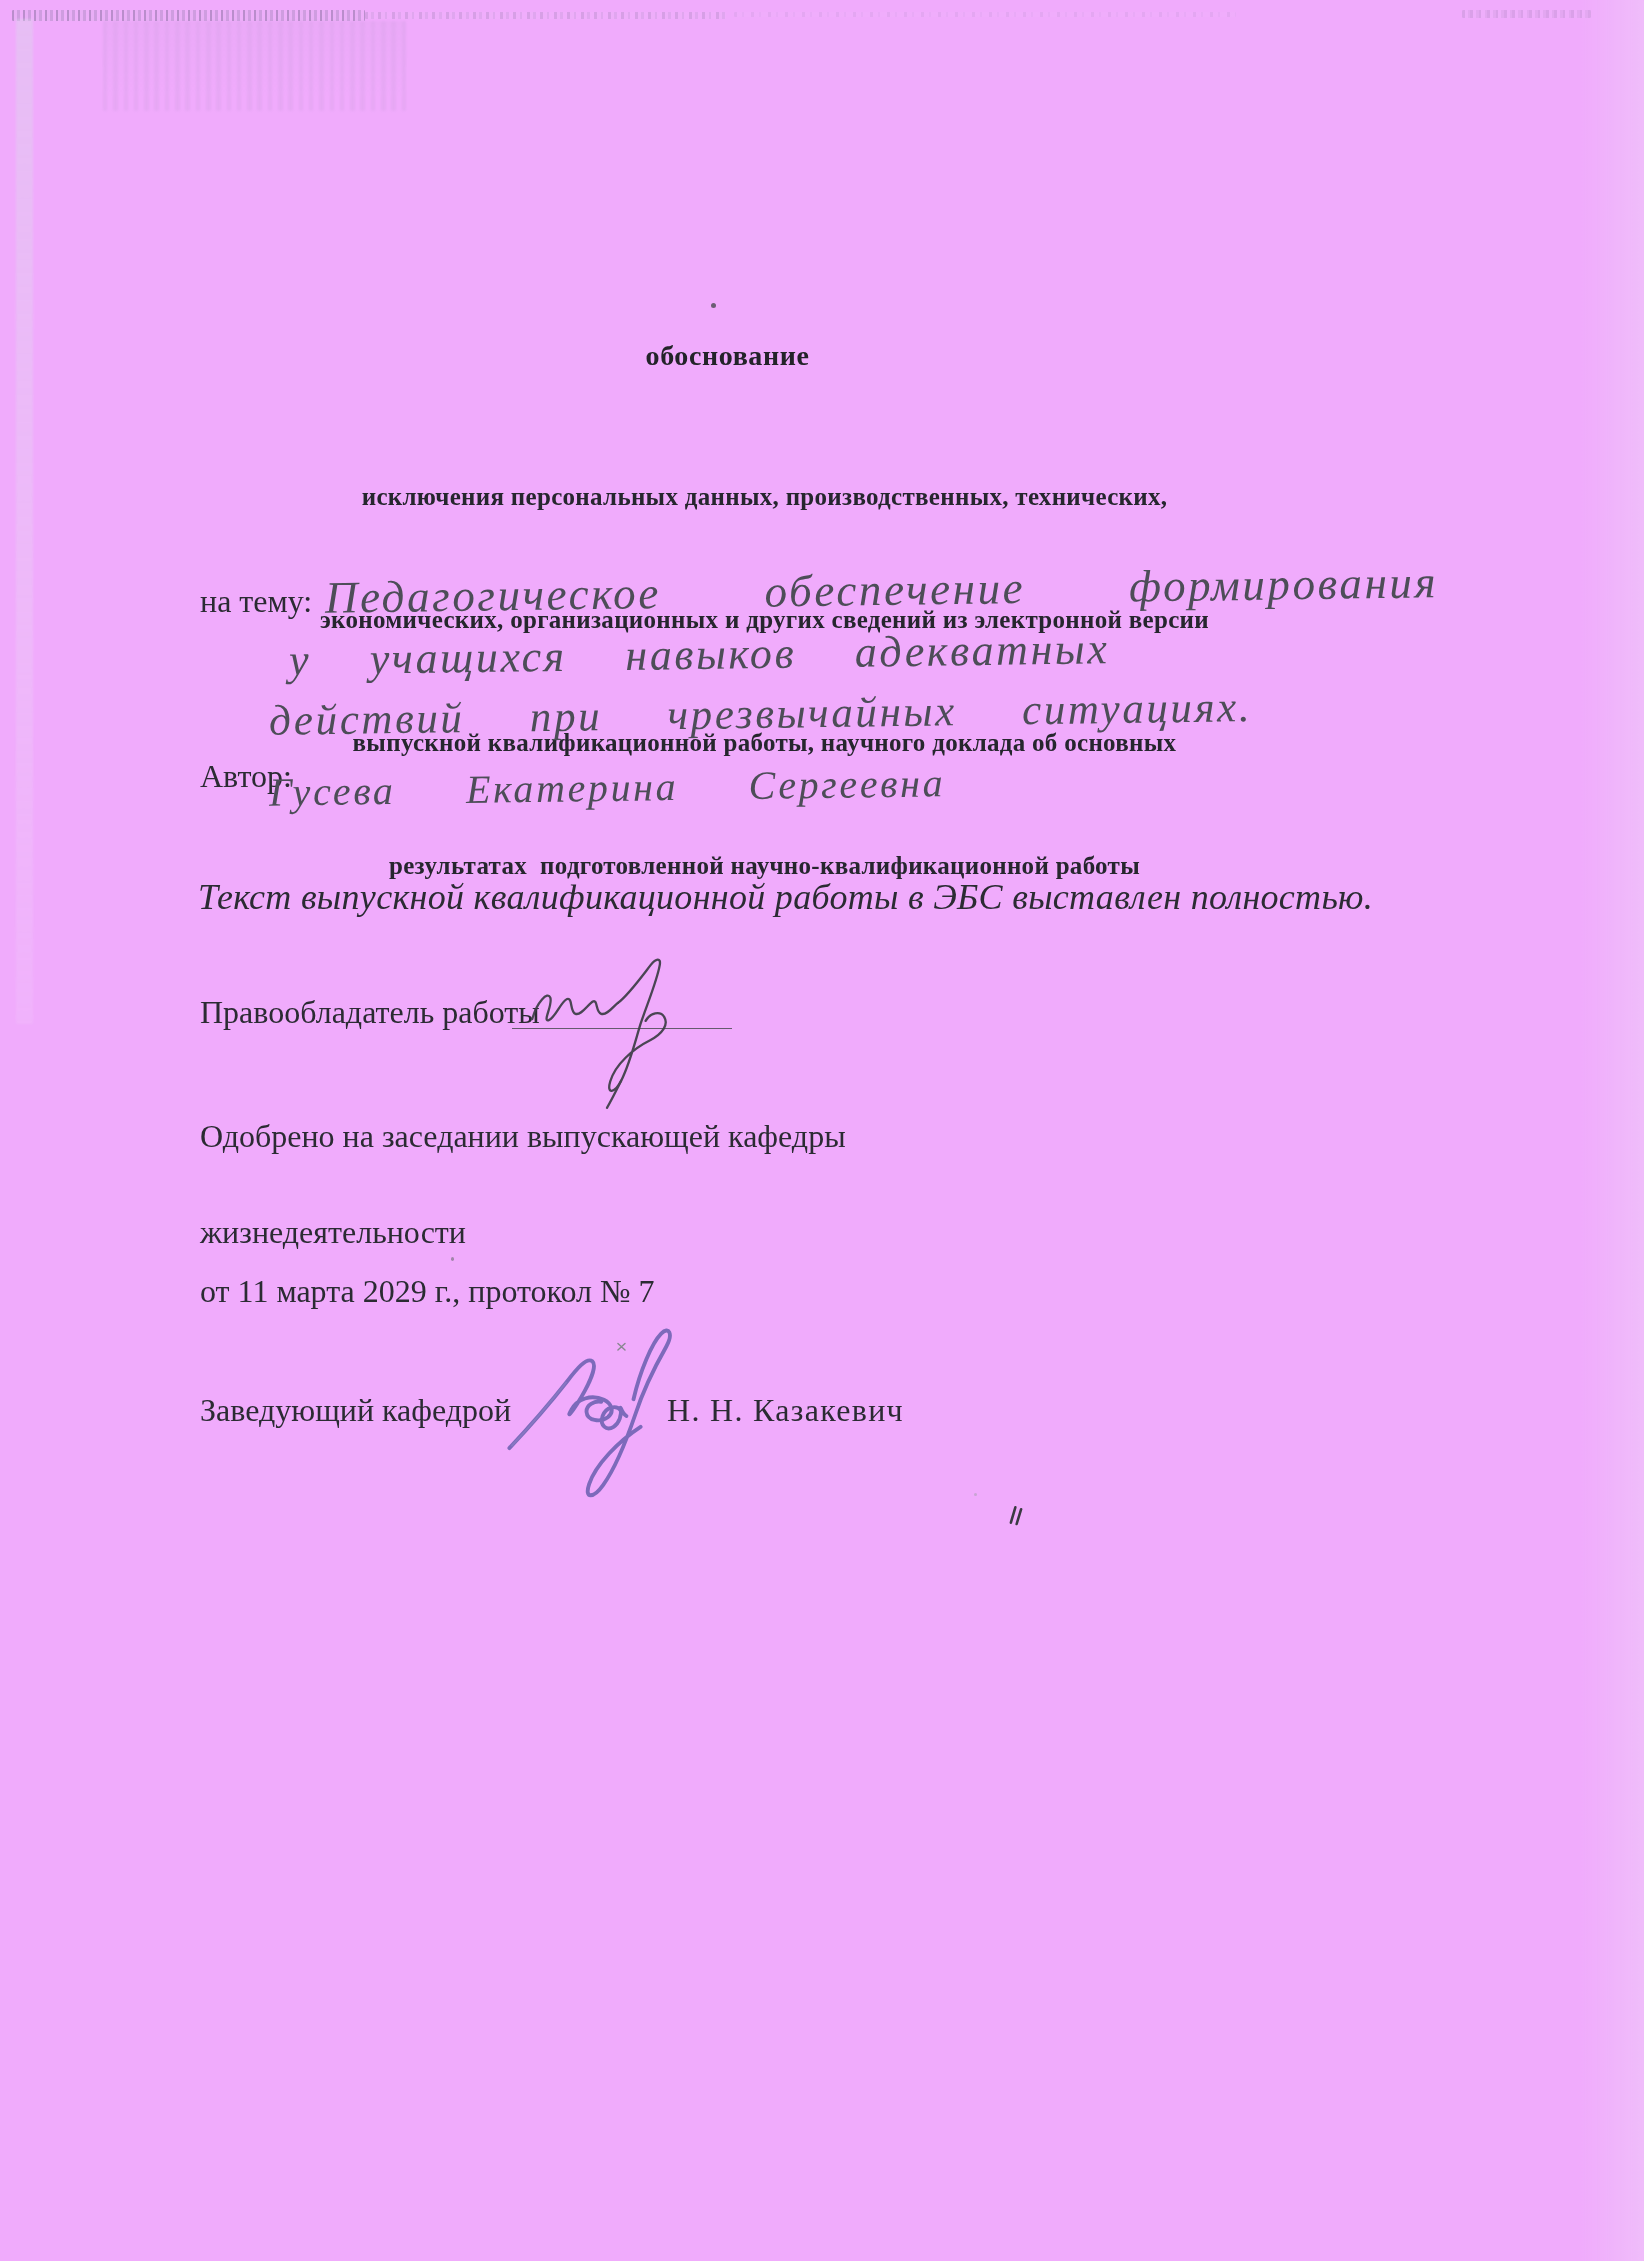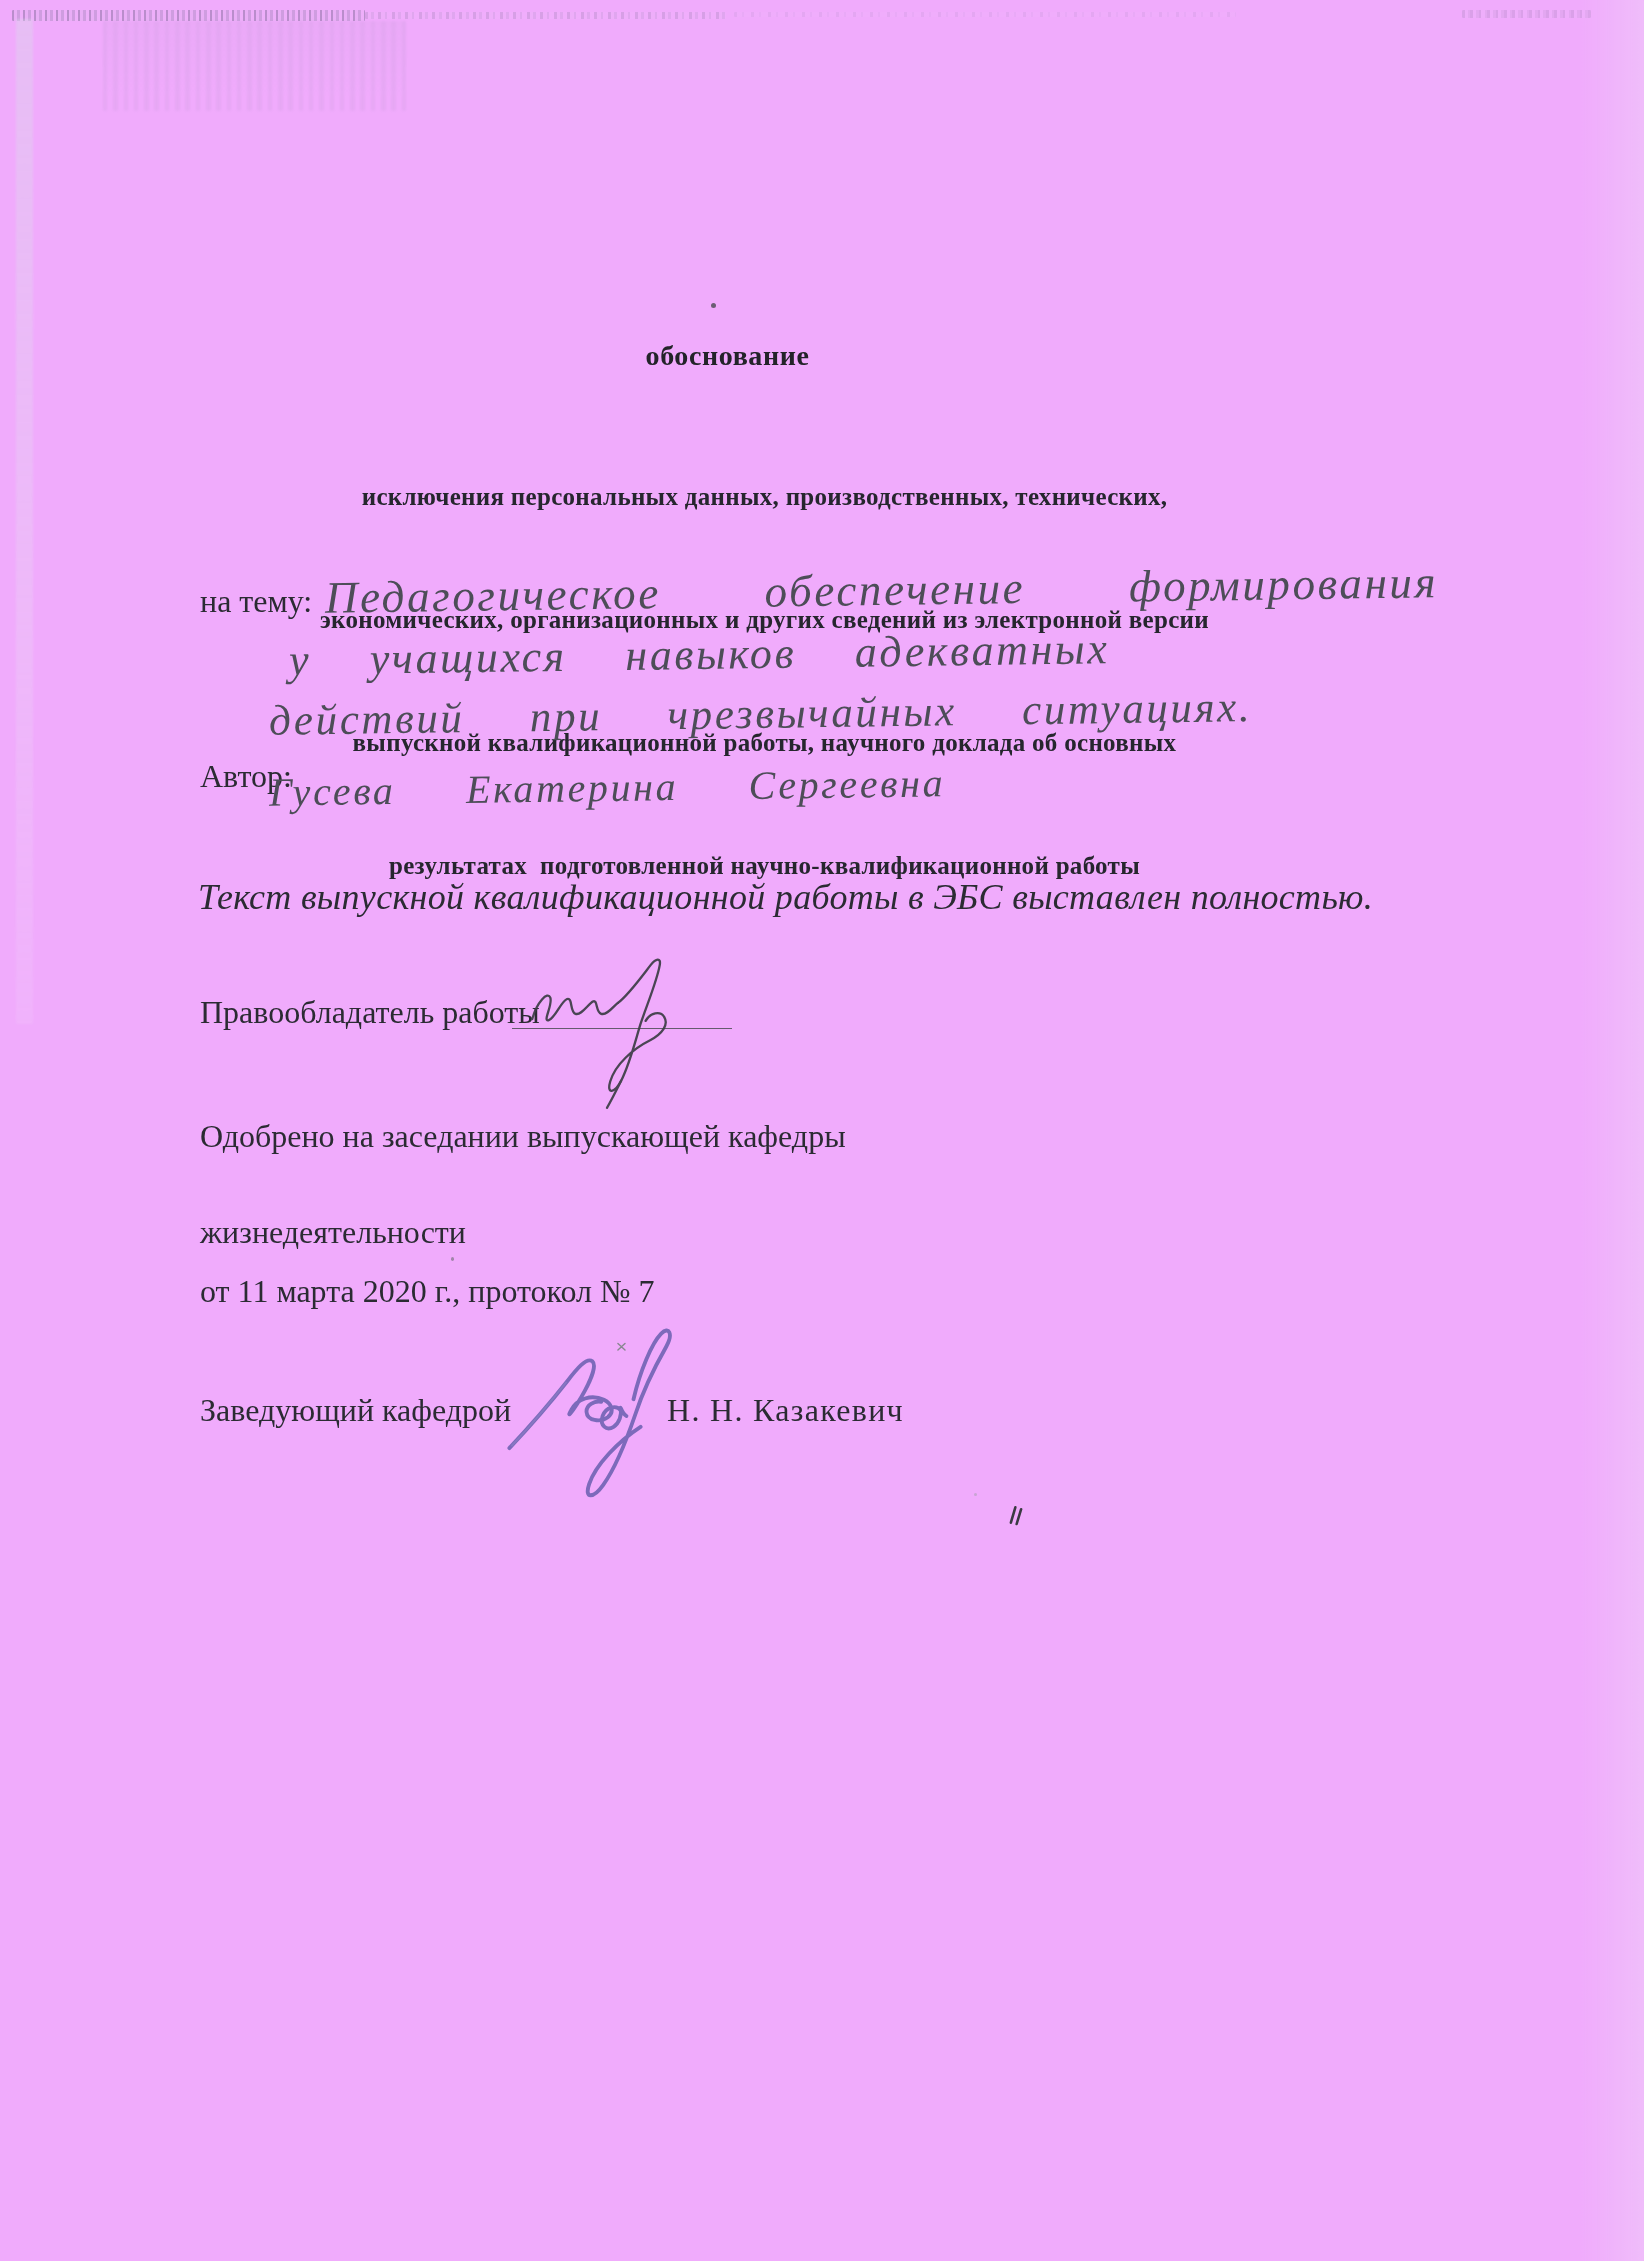--- a/index.html
+++ b/index.html
@@ -112,21 +112,21 @@
   <svg class="sig-svg" style="left:514px;top:952px;" width="213" height="161" viewBox="0 0 330 250">
     <g stroke="#3d3d46" stroke-width="3.6" fill="none" stroke-linecap="round" stroke-linejoin="round" opacity=".92">
       <path d="M28,104 C35,78 52,60 56,71 C60,82 44,108 53,106 C64,103 72,77 82,73 C91,70 86,93 95,96 C104,99 114,82 122,77 C130,73 126,93 135,96 C144,99 154,84 161,79"></path>
       <path d="M161,79 C176,68 192,46 212,20 C220,10 228,8 226,20 C222,44 206,82 196,112 C188,138 180,172 166,200 C156,219 143,222 149,201 C157,174 185,150 211,137 C230,127 240,113 233,101 C227,91 211,94 204,107"></path>
       <path d="M166,200 C158,216 150,232 144,242"></path>
     </g>
   </svg>
 
   <div class="print t-label lbl-approved">Одобрено на заседании выпускающей кафедры</div>
   <div class="print t-label dept-tail">жизнедеятельности</div>
-  <div class="print t-label lbl-protocol">от 11 марта 2020 г., протокол № 7</div>
+  <div class="print t-label lbl-protocol">от 11 марта 2029 г., протокол № 7</div>
 
   <div class="print t-label lbl-head">Заведующий кафедрой</div>
   <svg class="sig-svg" style="left:499px;top:1322px;" width="206" height="193" viewBox="0 0 320 300">
     <g stroke="#7164b4" stroke-width="6" fill="none" stroke-linecap="round" stroke-linejoin="round" opacity=".9">
       <path d="M16,196 C48,162 84,120 106,92 C120,74 136,54 145,61 C154,69 136,104 121,128 C112,142 105,150 112,137 C121,119 144,112 163,121 C175,127 180,139 169,148 C157,157 137,153 136,140 C135,129 148,122 159,124"></path>
       <path d="M190,138 C182,128 166,132 161,146 C156,161 167,170 178,163 C187,157 191,144 189,135 C188,128 191,143 198,146"></path>
       <path d="M209,120 C219,76 238,32 252,18 C264,6 271,18 260,38 C243,68 224,106 212,143 C199,181 183,224 162,253 C147,274 132,276 140,252 C150,222 186,185 220,163"></path>
     </g>
     <g stroke="#8d82c6" stroke-width="3" fill="none" stroke-linecap="round" opacity=".6">
       <path d="M20,192 C50,160 82,122 104,94"></path>

